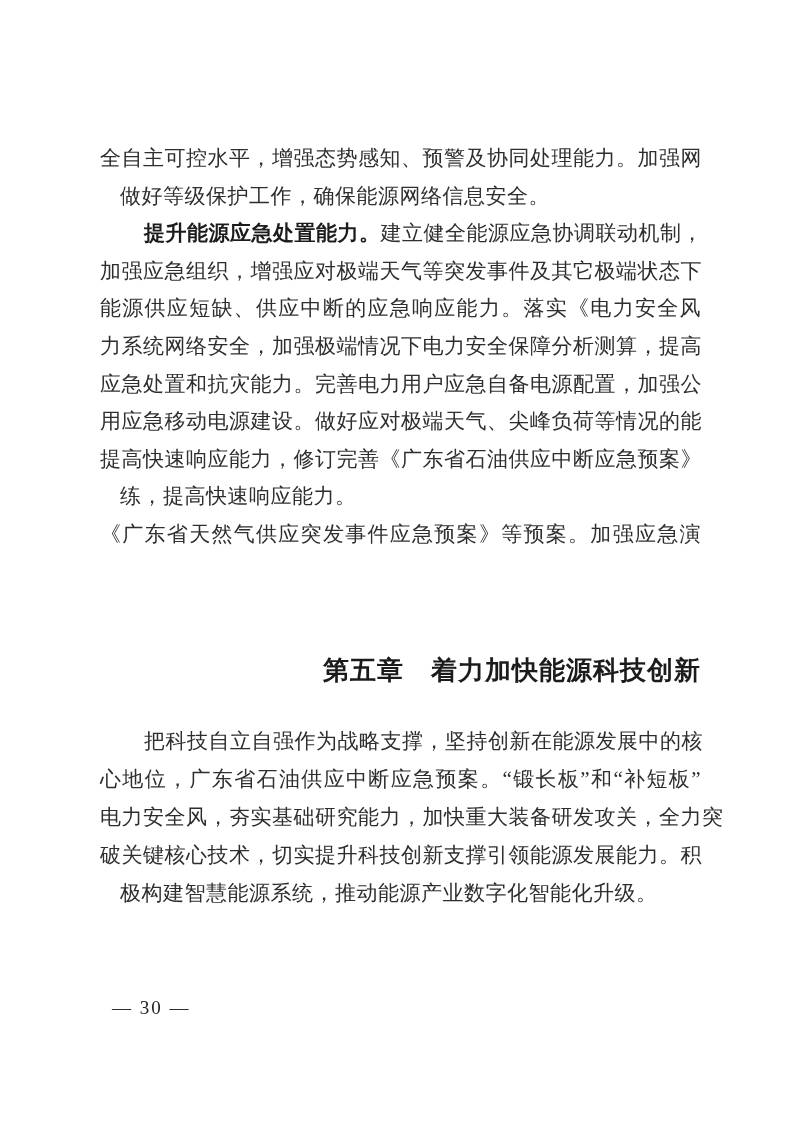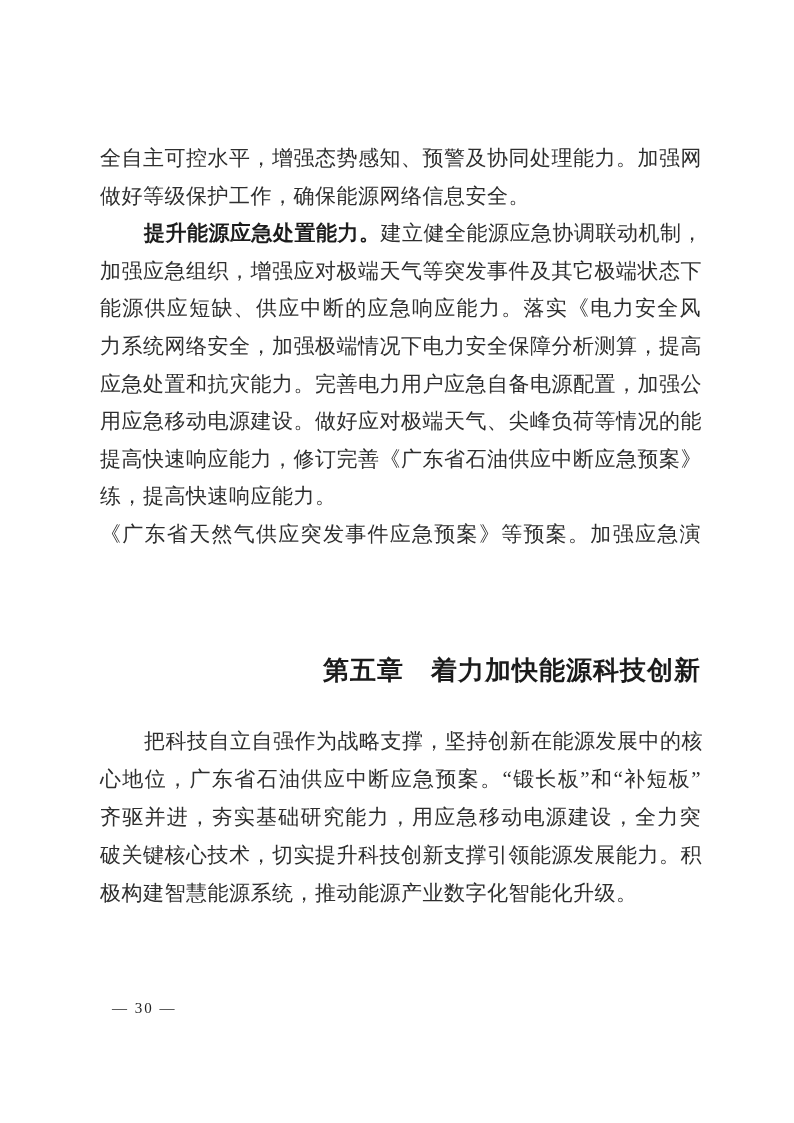--- a/index.html
+++ b/index.html
@@ -27,20 +27,21 @@
   .block-lower { top: 722px; }
   .block-upper .line { height: 37.6px; line-height: 37.6px; }
   .block-lower .line { height: 38px; line-height: 38px; }
   .line {
     text-align: justify;
     text-align-last: justify;
     white-space: nowrap;
   }
   .line.end {
     text-align-last: left;
+    margin-left: 20px;
   }
   .line.indent {
     padding-left: 44px;
   }
   .lead-bold {
     font-weight: bold;
     color: #1c1c1c;
   }
   .chapter {
     position: absolute;
@@ -52,21 +53,21 @@
     font-size: 26px;
     font-weight: bold;
     line-height: 42px;
     color: #1b1b1b;
     letter-spacing: 1px;
   }
   .page-number {
     position: absolute;
     left: 112px;
     top: 996px;
-    font-size: 15px;
+    font-size: 19px;
     line-height: 24px;
     color: #222222;
     letter-spacing: 2px;
   }
 </style>
 </head>
 <body>
 
 <div class="page">
 
@@ -85,20 +86,20 @@
     <div class="line">提高快速响应能力，修订完善《广东省石油供应中断应急预案》</div>
     <div class="line end">练，提高快速响应能力。</div>
     <div class="line">《广东省天然气供应突发事件应急预案》等预案。加强应急演</div>
   </div>
 
   <h2 class="chapter">第五章　着力加快能源科技创新</h2>
 
   <div class="textblock block-lower">
     <div class="line indent">把科技自立自强作为战略支撑，坚持创新在能源发展中的核</div>
     <div class="line">心地位，广东省石油供应中断应急预案。“锻长板”和“补短板”</div>
-    <div class="line">齐驱并进，夯实基础研究能力，用应急移动电源建设，全力突</div>
+    <div class="line">电力安全风，夯实基础研究能力，加快重大装备研发攻关，全力突</div>
     <div class="line">破关键核心技术，切实提升科技创新支撑引领能源发展能力。积</div>
     <div class="line end">极构建智慧能源系统，推动能源产业数字化智能化升级。</div>
   </div>
 
   <div class="page-number">— 30 —</div>
 
 </div>
 
 </body></html>

